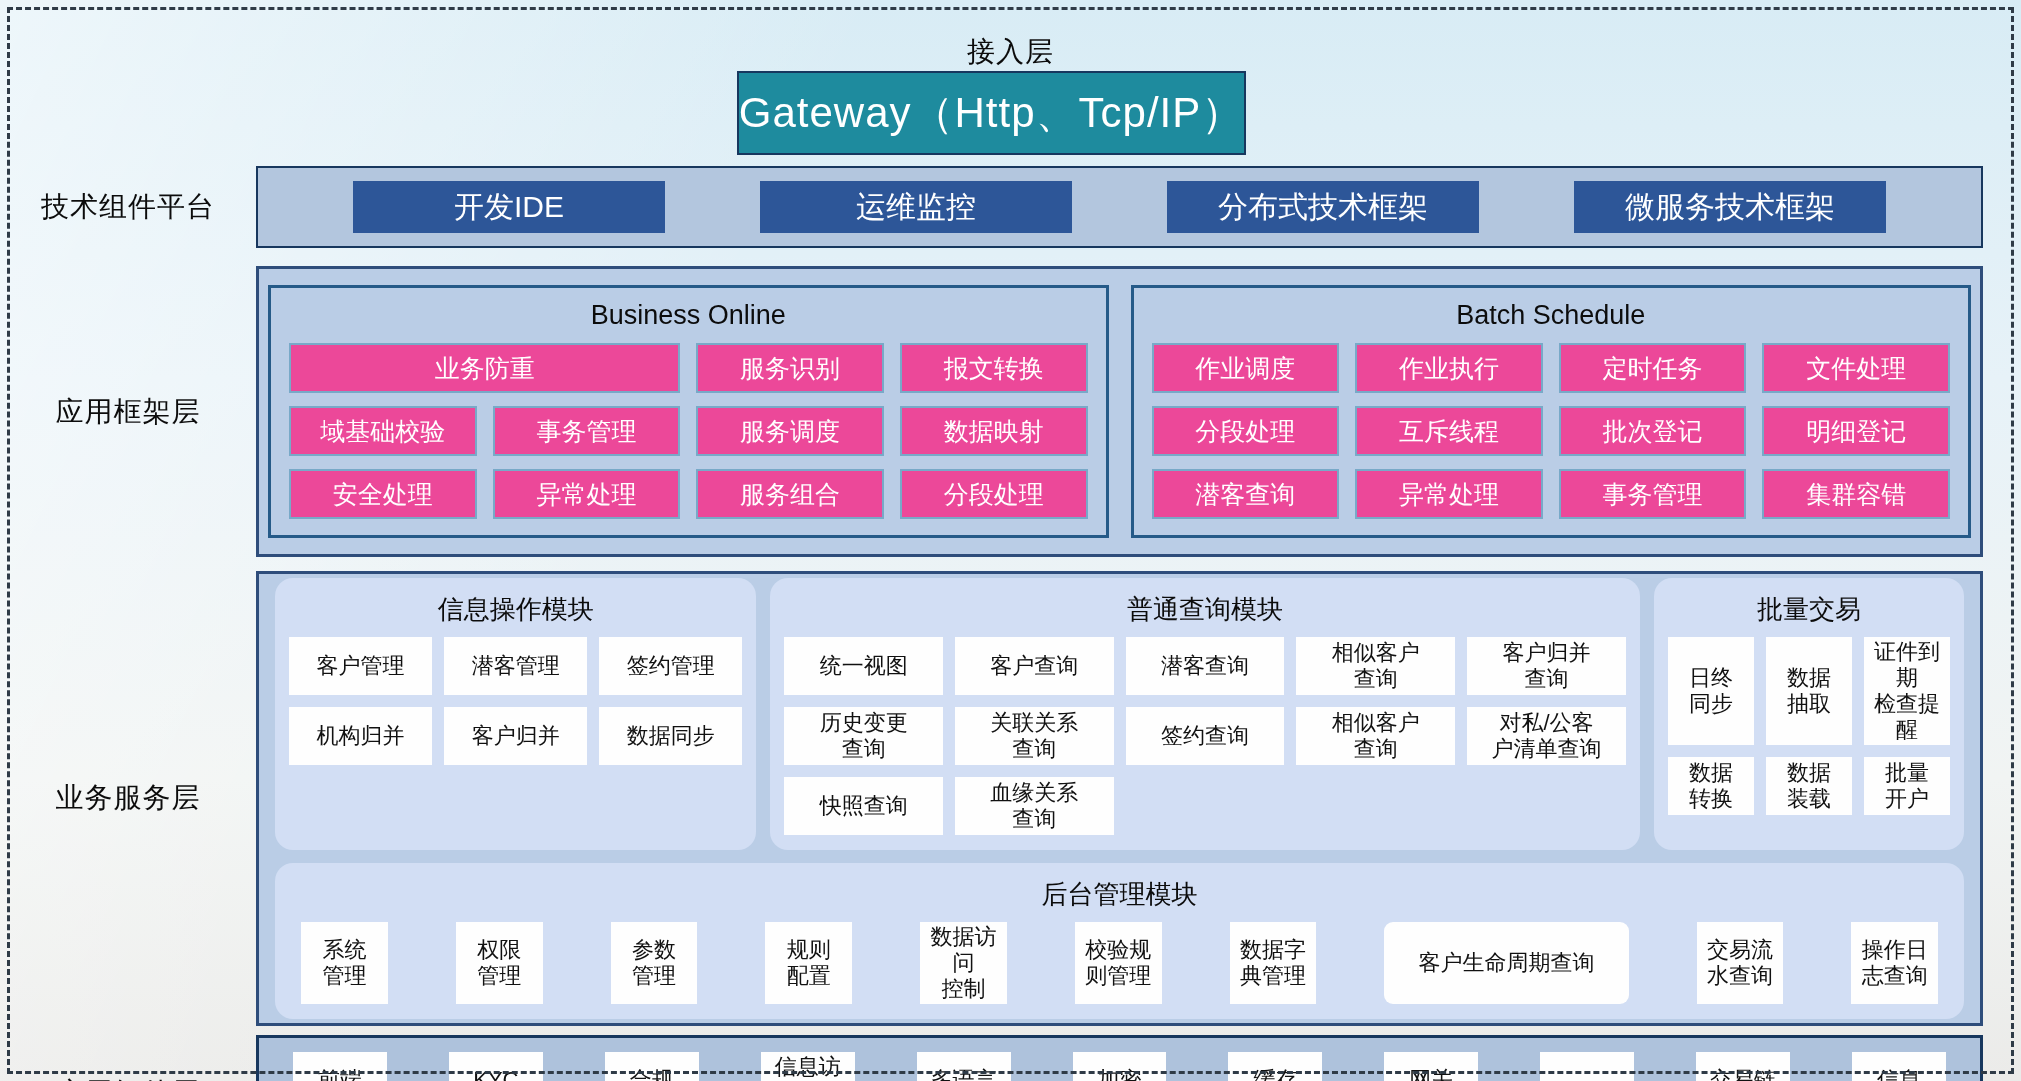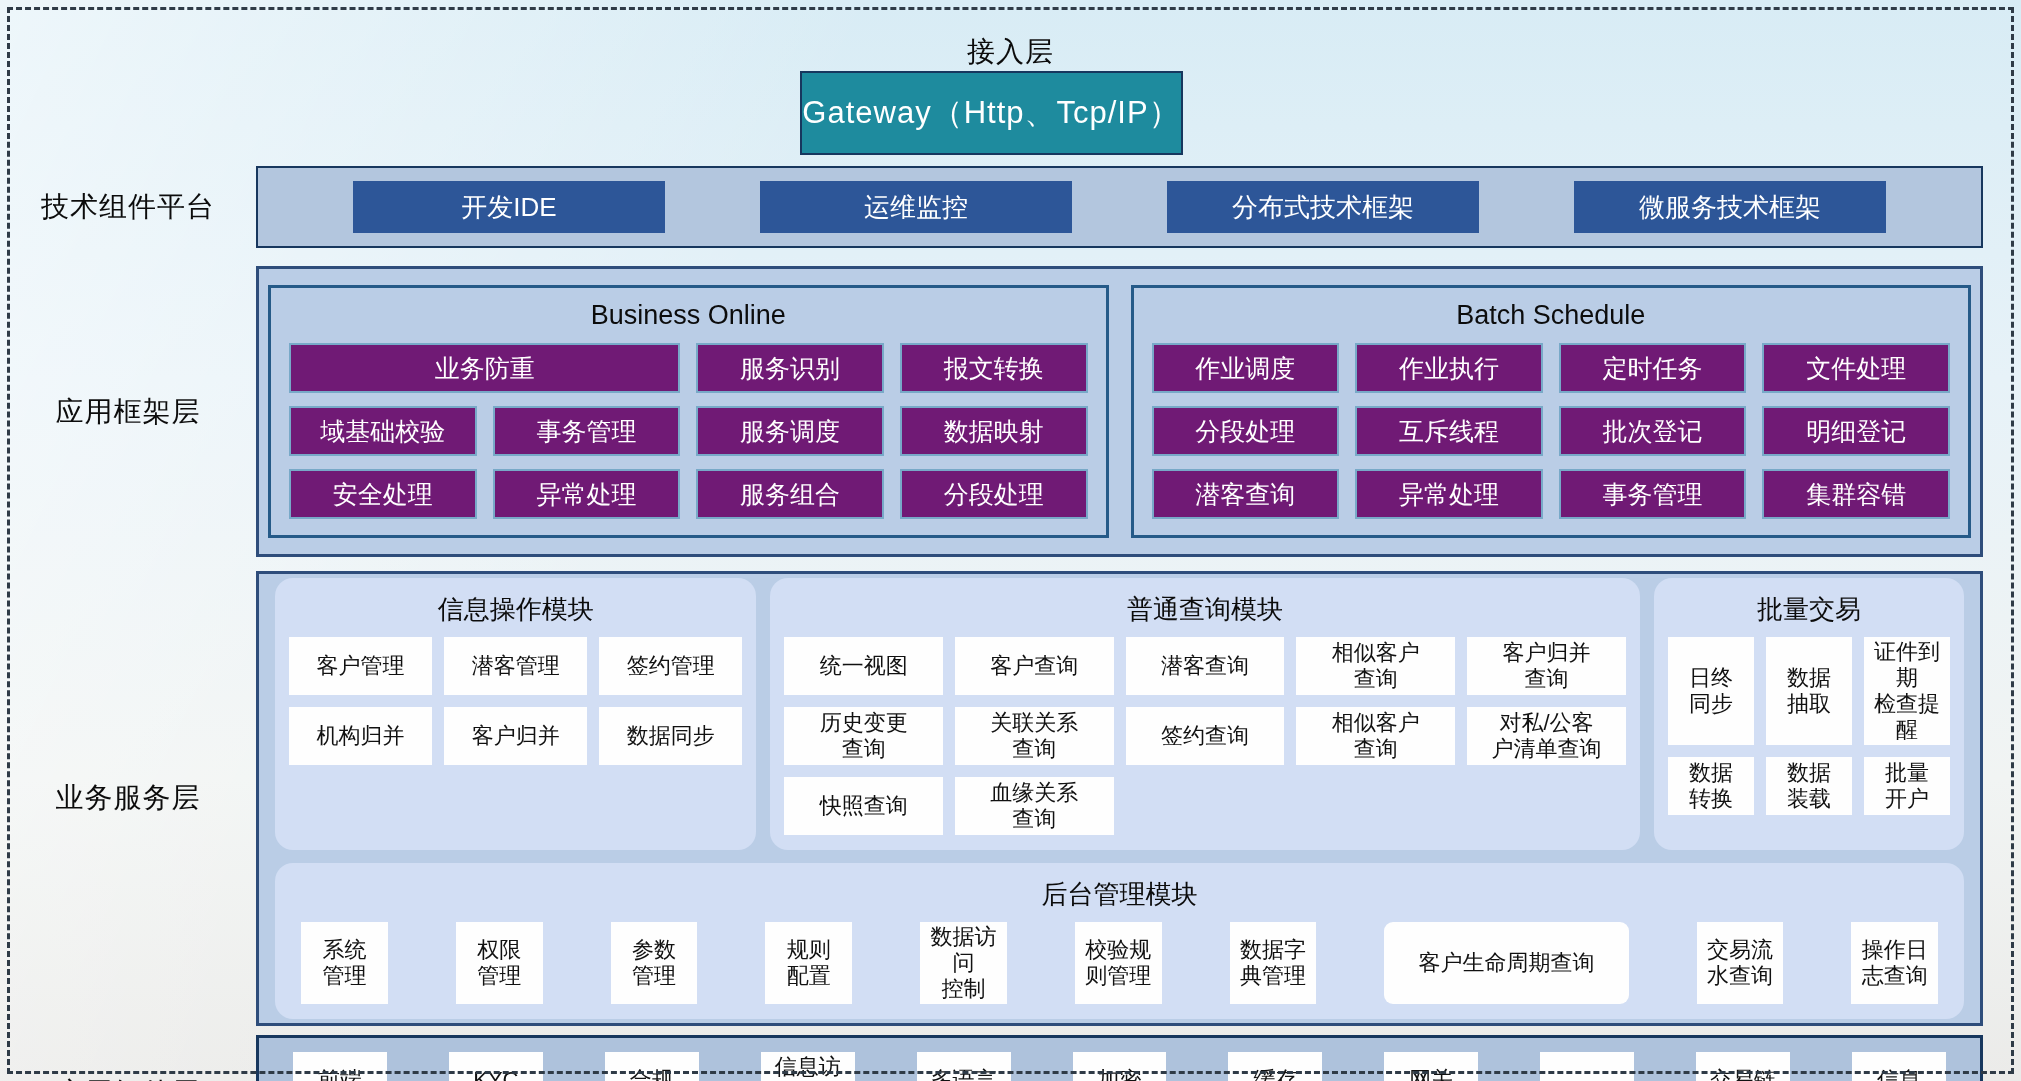--- a/index.html
+++ b/index.html
@@ -10,35 +10,35 @@
       linear-gradient(115deg, rgba(255,255,255,0.55) 0%, rgba(255,255,255,0) 35%),
       linear-gradient(180deg,#d8ecf5 0%,#e7f2f8 35%,#f1f4f3 72%,#ebebe9 100%);
   }
   .dashed-frame{position:absolute;inset:7px;border:3px dashed #2f3b47;pointer-events:none;z-index:5;}
 
   .row{display:flex;align-items:center;}
   .label-col{width:256px;flex:none;text-align:center;font-size:28px;color:#0c0c0c;letter-spacing:1px;}
   .content{flex:1;margin-right:38px;min-width:0;}
 
   
-  .teal-bar{background:#1e8b9e;border:2px solid #17375e;color:#fff;font-size:31px;
+  .teal-bar{background:#1e8b9e;border:2px solid #17375e;color:#fff;font-size:42px;
     height:80px;display:flex;align-items:center;justify-content:center;letter-spacing:1px;}
 
   
   .tech-panel{background:#b3c6de;border:2px solid #17375e;height:78px;
     display:flex;align-items:center;justify-content:space-evenly;}
-  .tech-btn{background:#2d5698;color:#fff;font-size:26px;width:312px;height:52px;
+  .tech-btn{background:#2d5698;color:#fff;font-size:30px;width:312px;height:52px;
     display:flex;align-items:center;justify-content:center;}
 
   
   .fw-outer{background:#bacde6;border:3px solid #2e4d7b;padding:16px 9px;display:flex;gap:22px;}
   .fw-box{flex:1;border:3px solid #255a88;padding:8px 18px 16px;min-width:0;}
   .fw-title{text-align:center;font-size:27px;color:#0c0c0c;margin:4px 0 12px;}
   .fw-grid{display:grid;grid-template-columns:repeat(4,1fr);gap:13px 16px;}
-  .fw-btn{background:#701a75;border:2px solid #78a9c8;color:#fff;font-size:25px;height:46px;
+  .fw-btn{background:#ec4899;border:2px solid #78a9c8;color:#fff;font-size:25px;height:46px;
     display:flex;align-items:center;justify-content:center;white-space:nowrap;}
   .span2{grid-column:span 2;}
 
   
   .svc-outer{background:#bacde6;border:3px solid #2e4d7b;padding:4px 16px;}
   .svc-top{display:flex;gap:14px;margin-bottom:13px;}
   .module{background:#d2def4;border-radius:18px;padding:8px 14px 15px;min-width:0;}
   .module-title{text-align:center;font-size:26px;color:#0c0c0c;margin:6px 0 10px;}
   .module-grid{display:grid;gap:12px;}
   .cols3{grid-template-columns:repeat(3,1fr);}

